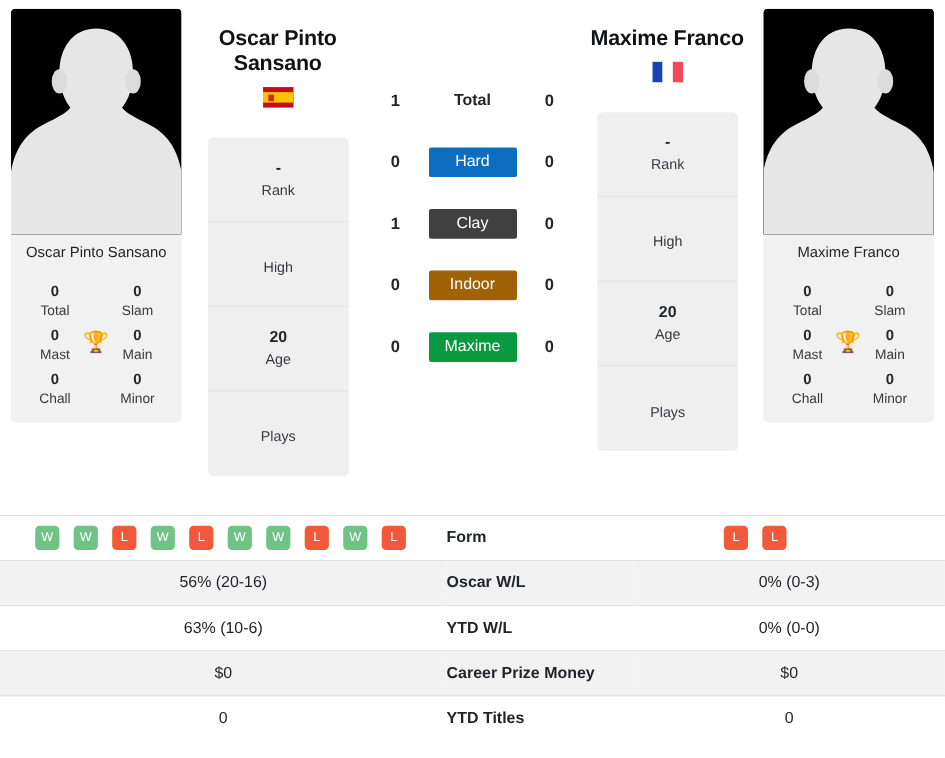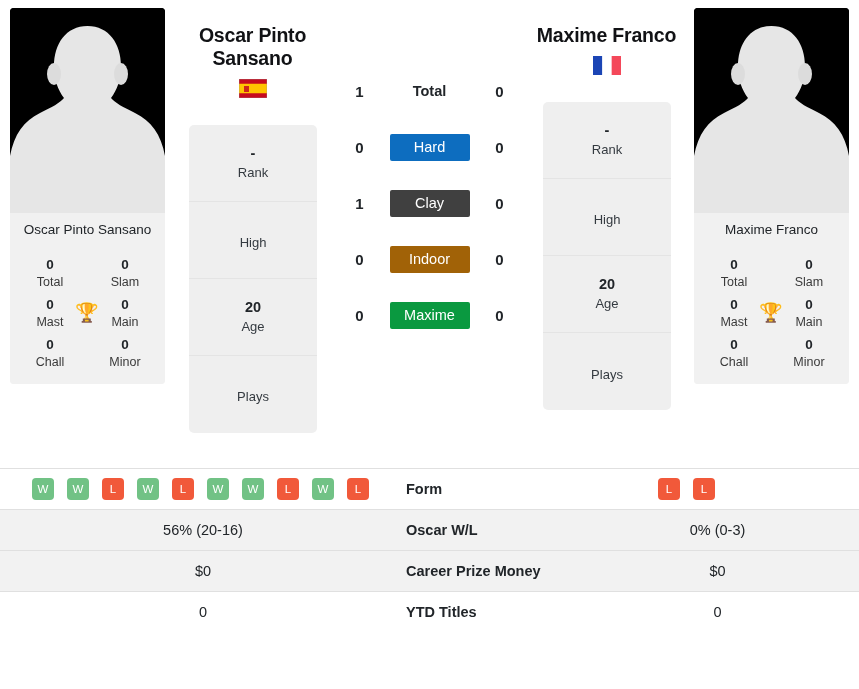--- a/index.html
+++ b/index.html
@@ -432,20 +432,25 @@
           <div class="form-wrap r" id="right-form">
               <span class="fbadge l">L</span>
               <span class="fbadge l">L</span>
             </div>
         </td>
       </tr>
       <tr class="odd">
         <td class="col-left">56% (20-16)</td>
         <td class="col-mid">Oscar W/L</td>
         <td class="col-right">0% (0-3)</td>
+      </tr>
+      <tr class="even">
+        <td class="col-left">63% (10-6)</td>
+        <td class="col-mid">YTD W/L</td>
+        <td class="col-right">0% (0-0)</td>
       </tr>
       <tr class="odd">
         <td class="col-left">$0</td>
         <td class="col-mid">Career Prize Money</td>
         <td class="col-right">$0</td>
       </tr>
       <tr class="even">
         <td class="col-left">0</td>
         <td class="col-mid">YTD Titles</td>
         <td class="col-right">0</td>

